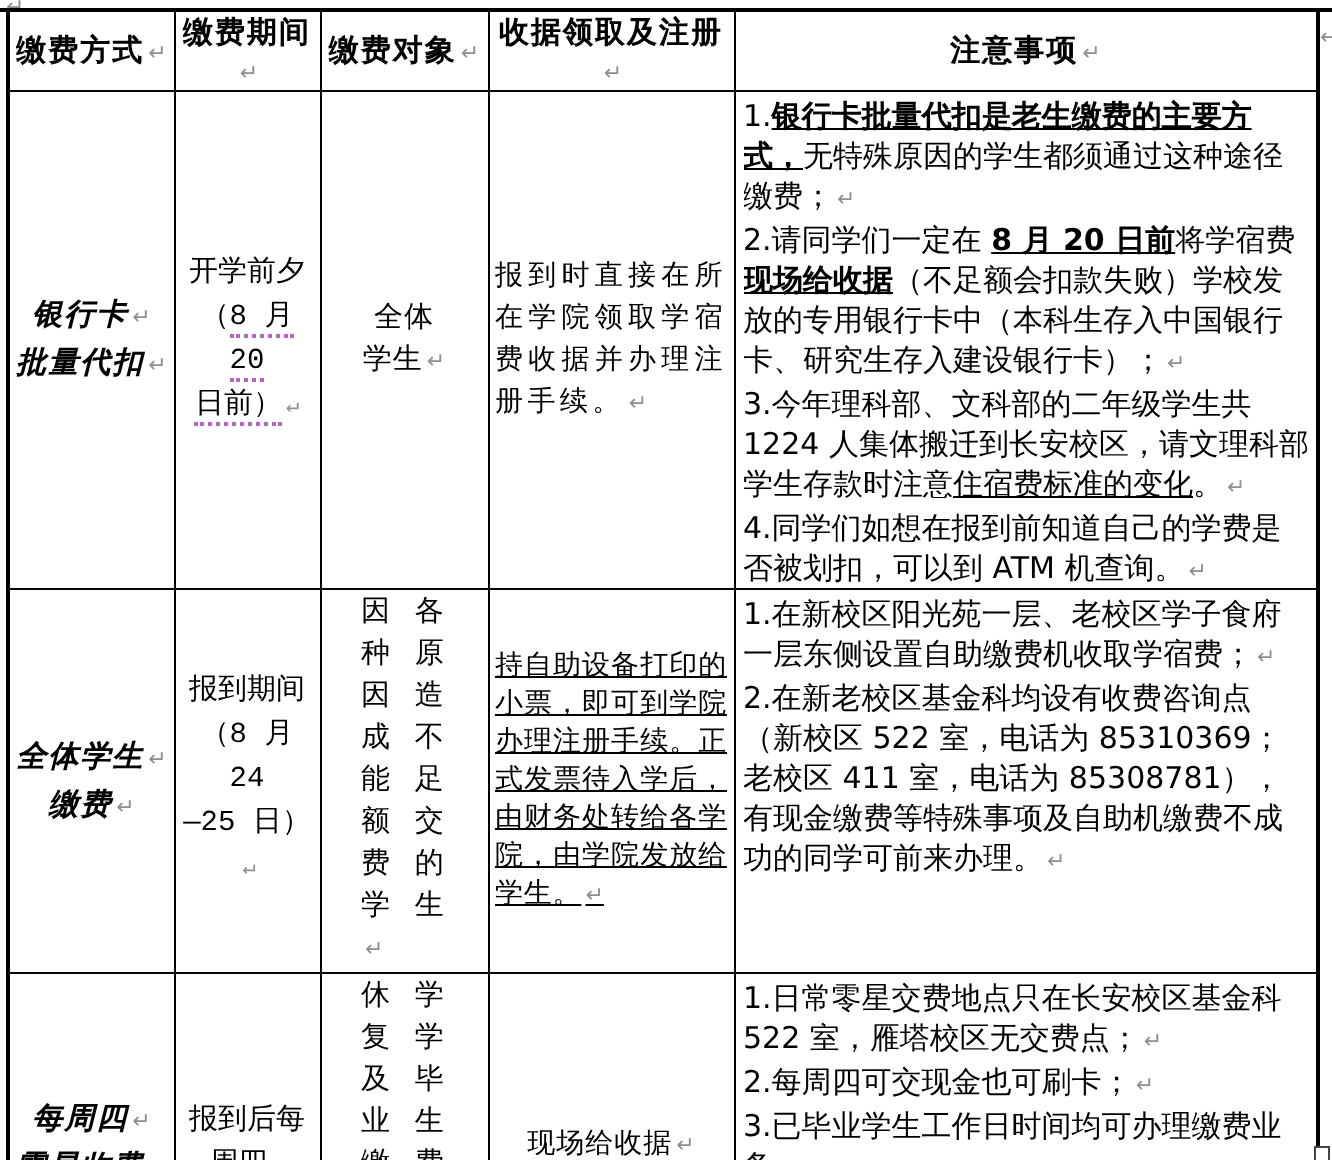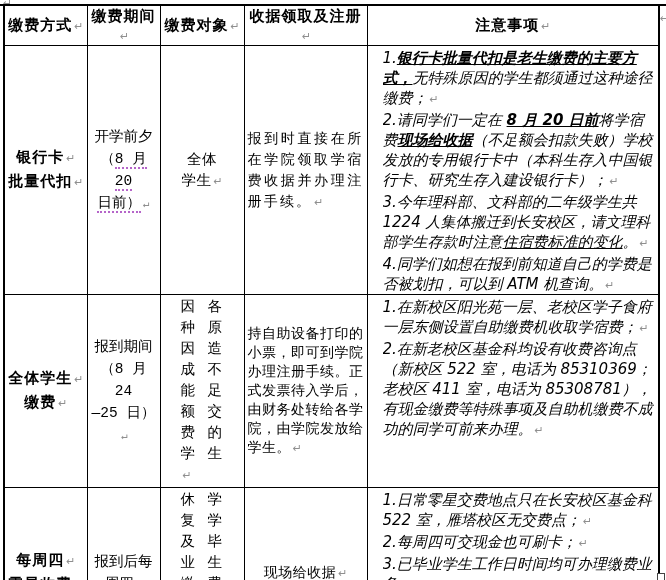--- a/index.html
+++ b/index.html
@@ -6,28 +6,28 @@
   body{width:666px;height:580px;font-family:"DejaVu Sans",sans-serif;color:#000;}
   .page{position:relative;width:666px;height:580px;background:#fff;overflow:hidden;}
   .topline{position:absolute;left:0;top:4px;width:666px;height:2px;background:#000;}
   .fees-table{position:absolute;left:3px;top:4px;width:655px;border-collapse:collapse;table-layout:fixed;border:2px solid #000;}
   .fees-table td,.fees-table th{border:1px solid #000;padding:1px 3px;overflow:hidden;word-break:normal;}
   tr.hdr{height:39px;}
   tr.r1{height:248px;}
   tr.r2{height:180px;}
   tr.r3{height:102px;}
   th.hd{font-size:15px;font-weight:bold;text-align:center;vertical-align:middle;letter-spacing:1px;}
-  td.method{font-size:15px;font-weight:bold;text-align:center;vertical-align:middle;line-height:23px;letter-spacing:1px;}
+  td.method{font-size:15px;font-weight:bold;text-align:center;vertical-align:middle;line-height:23px;letter-spacing:1px;font-style:italic;}
   td.period{font-size:14.5px;text-align:center;vertical-align:middle;line-height:22px;font-family:Liberation Mono, monospace;}
   td.target{font-size:14.5px;vertical-align:middle;line-height:21px;letter-spacing:1.6px;padding:1px 20px;text-align:justify;}
   td.target.center{text-align:center;letter-spacing:0.5px;}
   td.receipt{font-size:14px;vertical-align:middle;line-height:21px;letter-spacing:2.2px;text-align:justify;padding:1px 3px;}
-  td.receipt.tight{letter-spacing:0.4px;line-height:19px;}
+  td.receipt.tight{letter-spacing:0.4px;line-height:19px;text-decoration:underline;}
   td.receipt.center{text-align:center;letter-spacing:0.5px;}
-  td.notes{font-size:15px;vertical-align:top;line-height:20px;padding:2px 3px 2px 15px;font-style:italic;}
+  td.notes{font-size:15px;vertical-align:top;line-height:20px;padding:2px 3px 2px 4px;}
   .notes-box{overflow:hidden;}
   .para{margin:0;}
   .b{font-weight:bold;}
   .us{text-decoration:underline;}
   .ud{border-bottom:2px dotted #b565c9;padding-bottom:0px;}
   .pm{color:#8f8f8f;font-size:11px;margin-left:2px;letter-spacing:0;font-weight:normal;text-decoration:none;}
   .outer-pm{position:absolute;left:658px;top:12px;}
   .anchor-pm{position:absolute;left:1px;top:-3px;}
   .resize-handle{position:absolute;left:657px;top:573px;width:6px;height:6px;border:1px solid #444;background:#fff;}
 </style>

